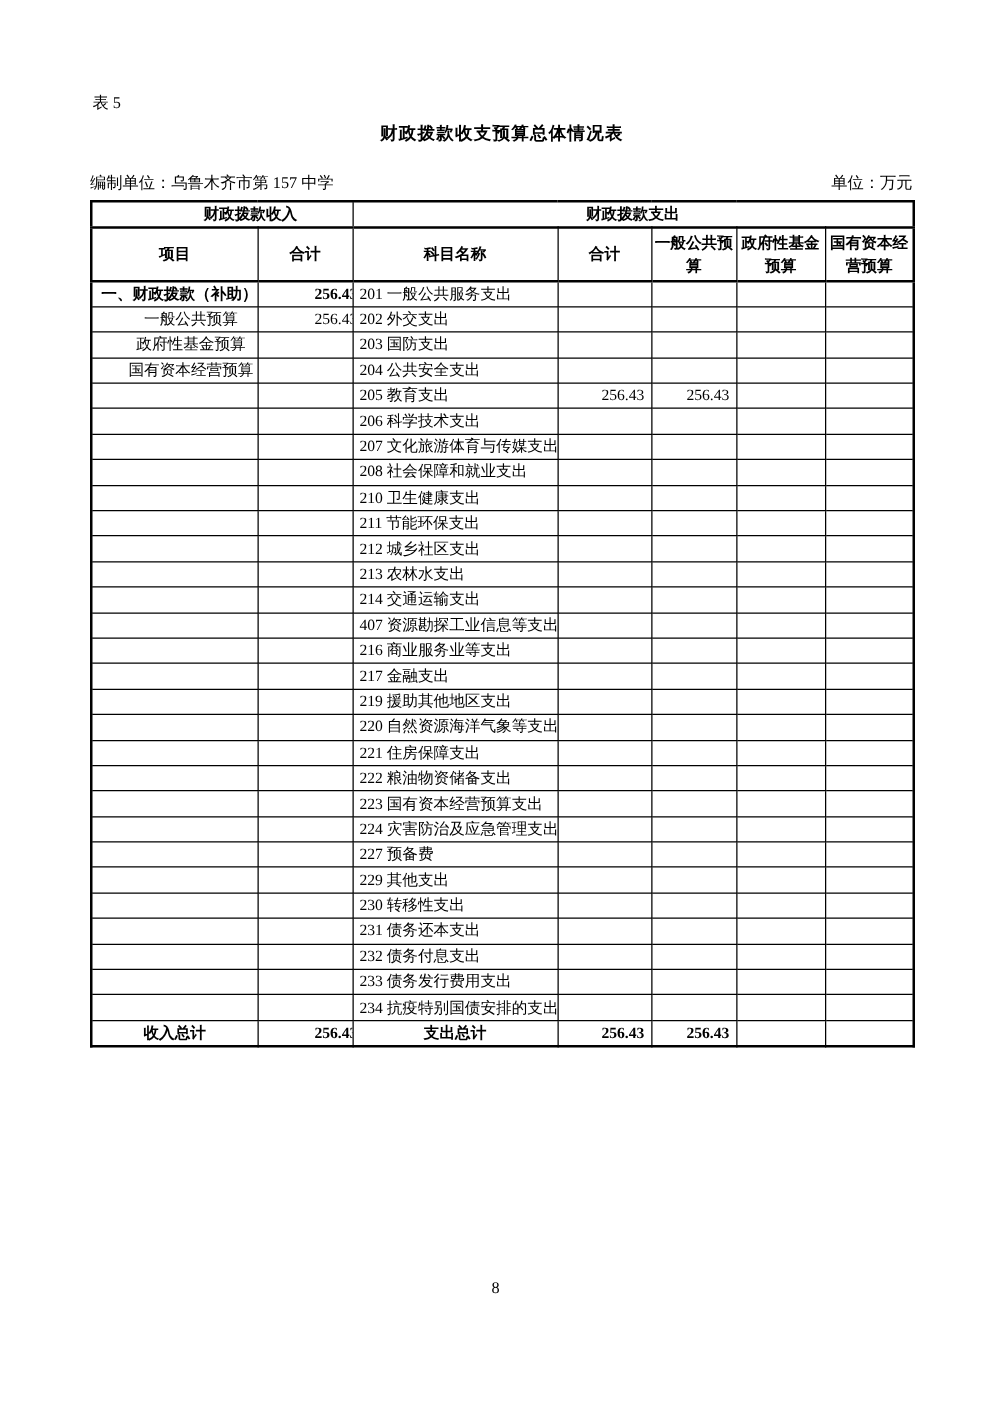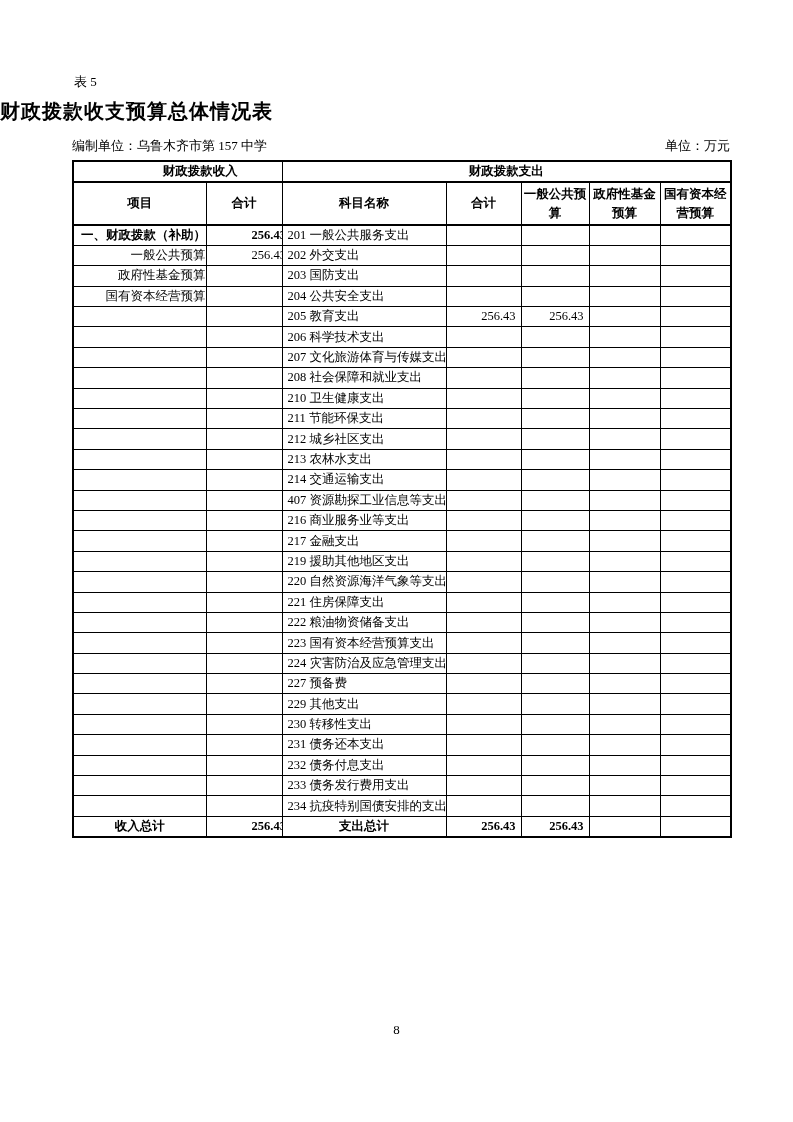--- a/index.html
+++ b/index.html
@@ -10,22 +10,23 @@
     color:#000; position:relative;
   }
   .sheet { position:absolute; inset:0; background:#fff; }
 
   .table-label {
     position:absolute; left:74px; top:73px;
     font-size:13px;
   }
   .doc-title {
     position:absolute; left:0; top:98px; width:793px;
-    text-align:left; font-size:20px; font-weight:bold;
+    text-align:center; font-size:14px; font-weight:bold;
     letter-spacing:1px;
+    padding-left:10px;
   }
   .meta-row {
     position:absolute; left:72px; top:137px; width:658px;
     display:flex; justify-content:space-between;
     font-size:13px;
   }
 
   table.budget {
     position:absolute; left:72px; top:160px; width:658px;
     border-collapse:collapse; table-layout:fixed;
@@ -38,21 +39,21 @@
   }
   thead th {
     font-weight:bold; text-align:center; vertical-align:middle;
     font-size:13px;
   }
   thead tr.group-row th { height:21px; border-bottom:2px solid #000; }
   thead tr.col-row th { height:43px; border-bottom:2px solid #000; white-space:normal; line-height:1.45; padding:0 2px; }
   tbody td { height:20.4px; vertical-align:middle; }
   tr.totals-row td { height:21px; font-weight:bold; }
 
-  .c-item   { text-align:right; padding-left:7px; }
+  .c-item   { text-align:center; padding-left:7px; }
   .c-item.indent { padding-left:26px; }
   .c-name   { text-align:left; padding-left:5px; }
   .c-num    { text-align:right; padding-right:5px; }
   .bold     { font-weight:bold; }
   .c-center { text-align:center; }
 
   
   .sec-end { border-right:1px solid #000;padding-left:45px; }
   col.w1{width:133px} col.w2{width:76px} col.w3{width:164px}
   col.w4{width:75px} col.w5{width:68px} col.w6{width:71px} col.w7{width:71px}

